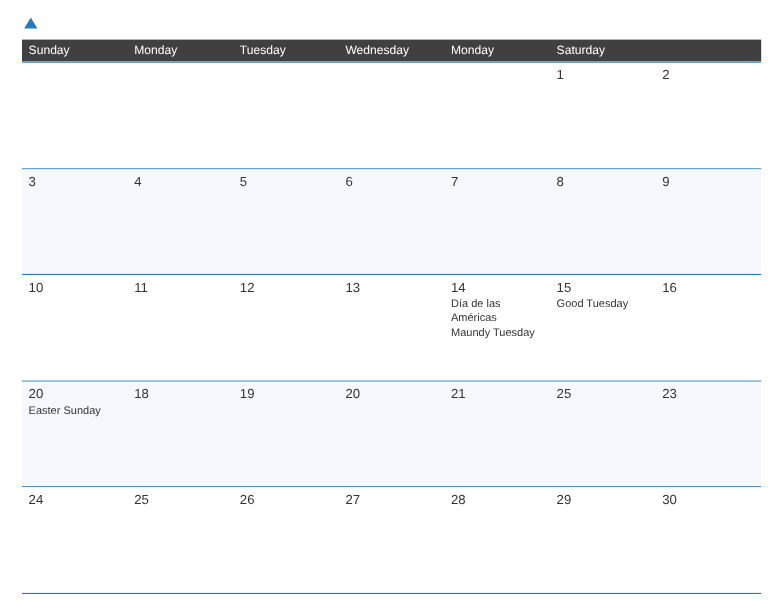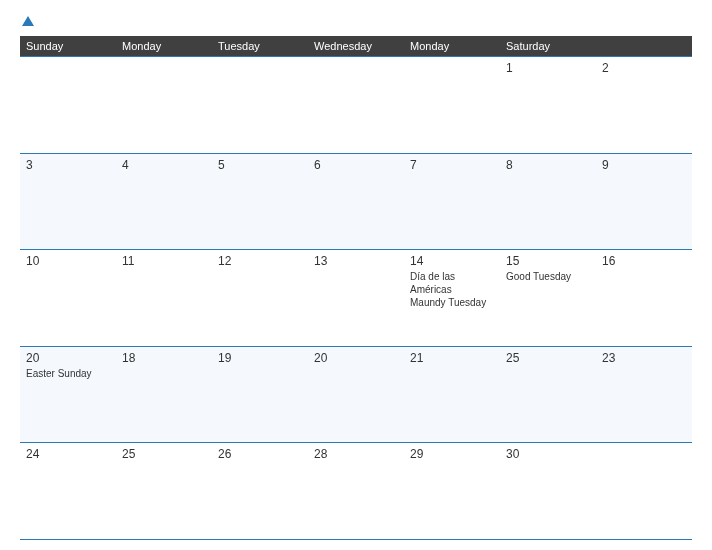--- a/index.html
+++ b/index.html
@@ -256,20 +256,23 @@
           <div class="cal-cell">
             <span class="day-num">24</span>
           </div>
           <div class="cal-cell">
             <span class="day-num">25</span>
           </div>
           <div class="cal-cell">
             <span class="day-num">26</span>
           </div>
           <div class="cal-cell">
+            <span class="day-num">27</span>
+          </div>
+          <div class="cal-cell">
             <span class="day-num">28</span>
           </div>
           <div class="cal-cell">
             <span class="day-num">29</span>
           </div>
           <div class="cal-cell">
             <span class="day-num">30</span>
           </div>
         </div>
       </div>

